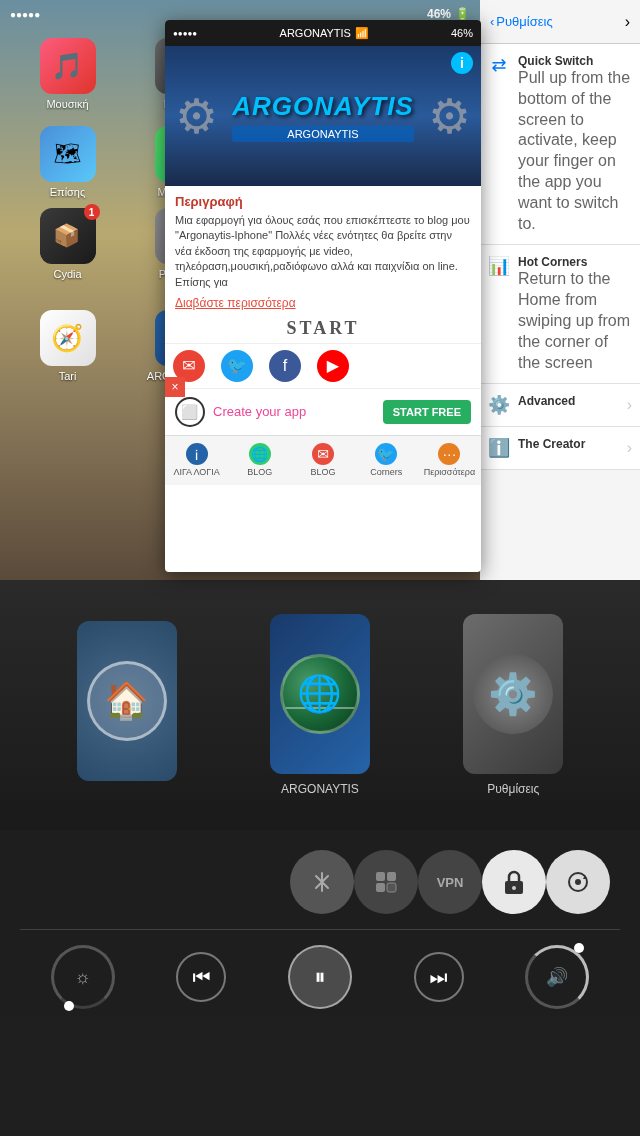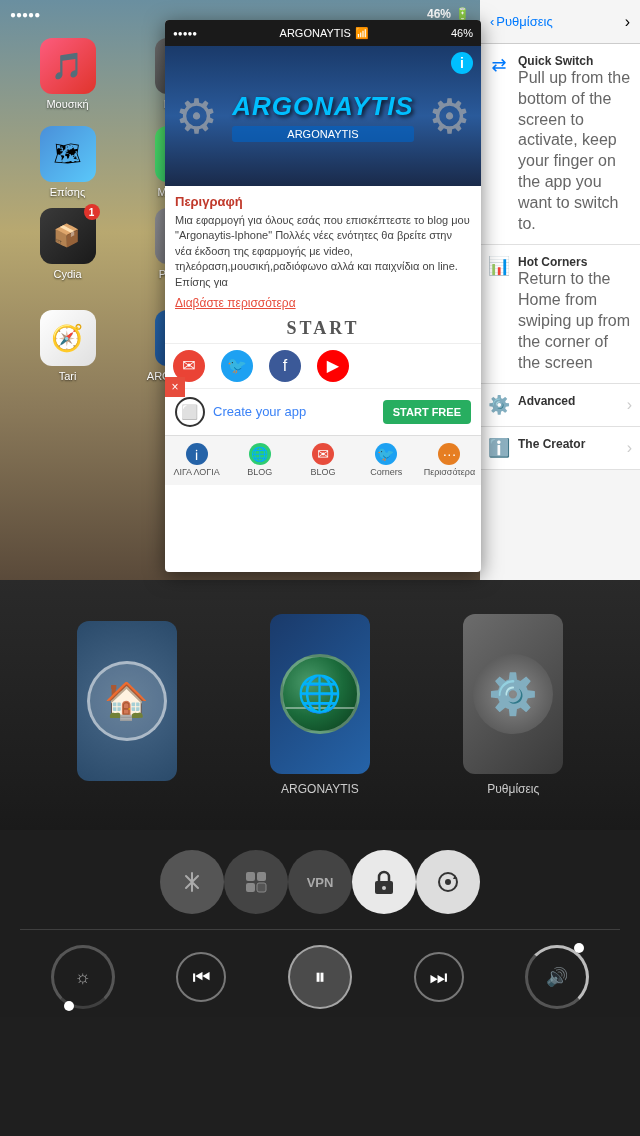--- a/index.html
+++ b/index.html
@@ -287,21 +287,21 @@
     }
     .app-circle-icon {
       width: 30px; height: 30px;
       border-radius: 50%;
       border: 2px solid #333;
       display: flex; align-items: center; justify-content: center;
       font-size: 14px;
     }
     .create-app-text {
       font-size: 13px;
-      color: #3b82f6;
+      color: #ec4899;
       flex: 1;
     }
     .start-free-btn {
       background: #27ae60;
       color: #fff;
       border: none;
       border-radius: 4px;
       padding: 6px 10px;
       font-size: 11px;
       font-weight: bold;
@@ -440,21 +440,21 @@
       position: absolute;
       top: 830px;
       left: 0;
       width: 640px;
       height: 306px;
       background: rgba(30,30,30,0.95);
     }
 
     .cc-row1 {
       display: flex;
-      justify-content: center;
+      justify-content: flex-end;
       align-items: center;
       padding: 20px 30px 15px;
     }
     .cc-button {
       width: 64px; height: 64px;
       border-radius: 50%;
       display: flex; align-items: center; justify-content: center;
       font-size: 26px;
       cursor: pointer;
     }

